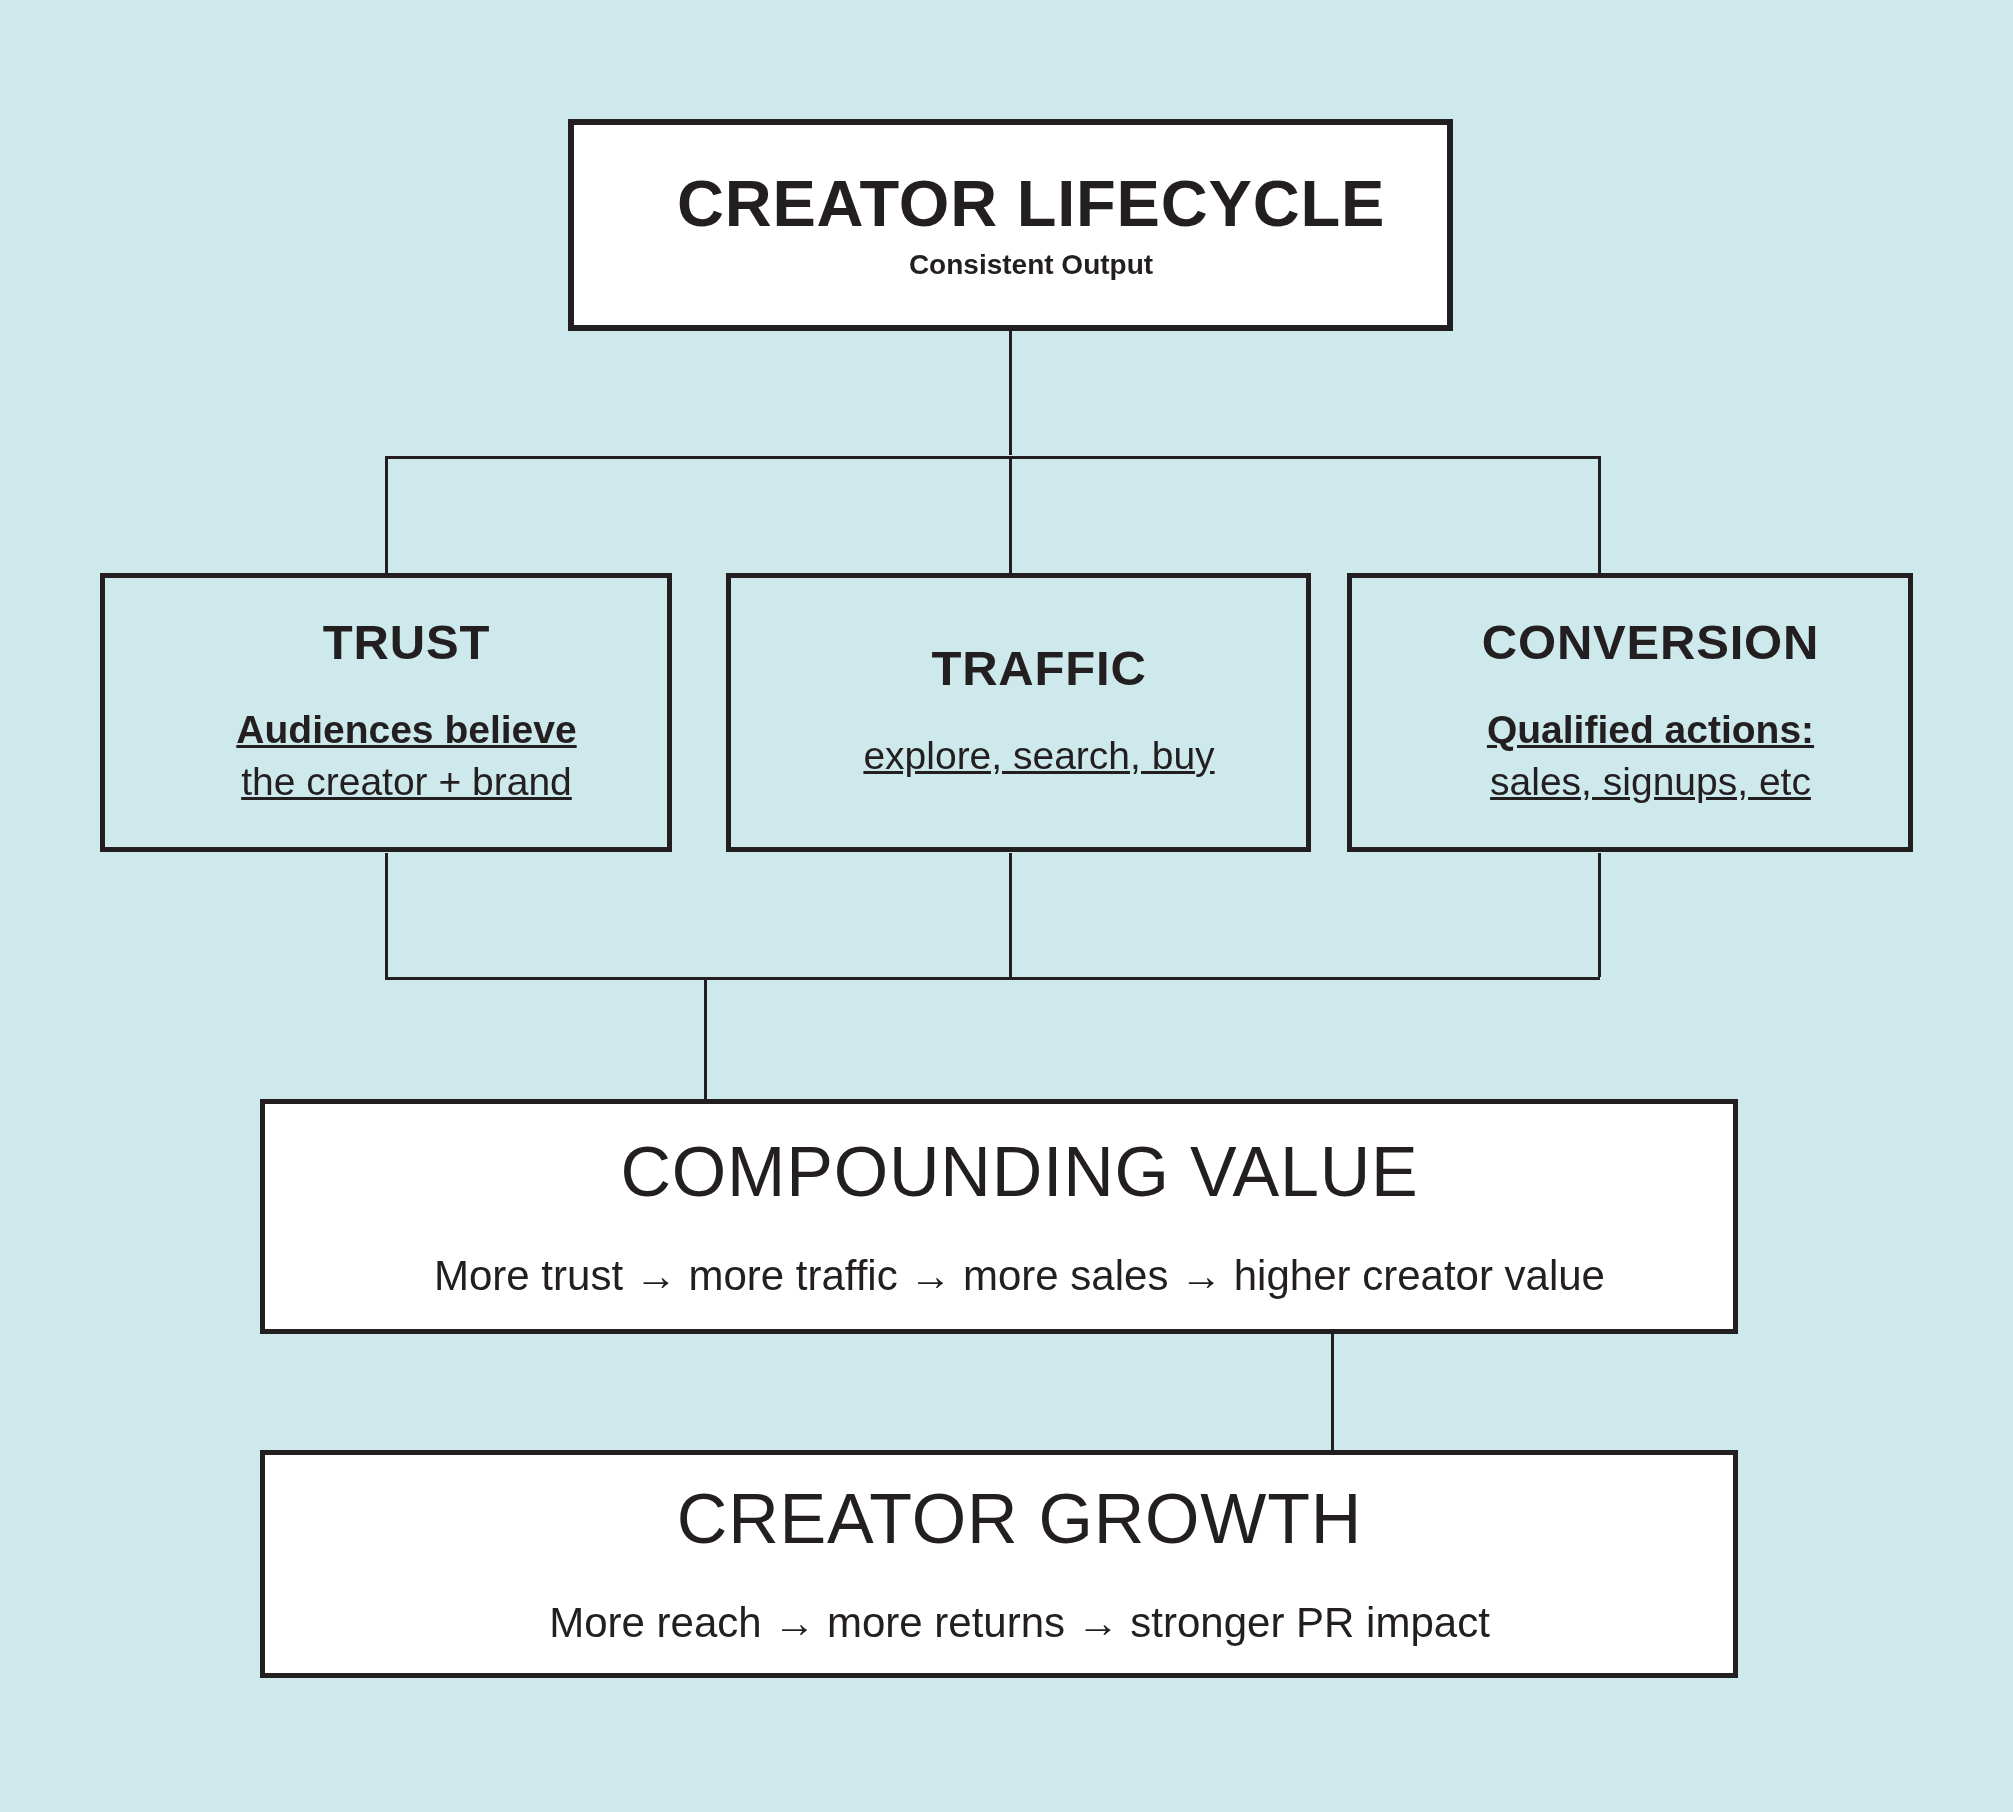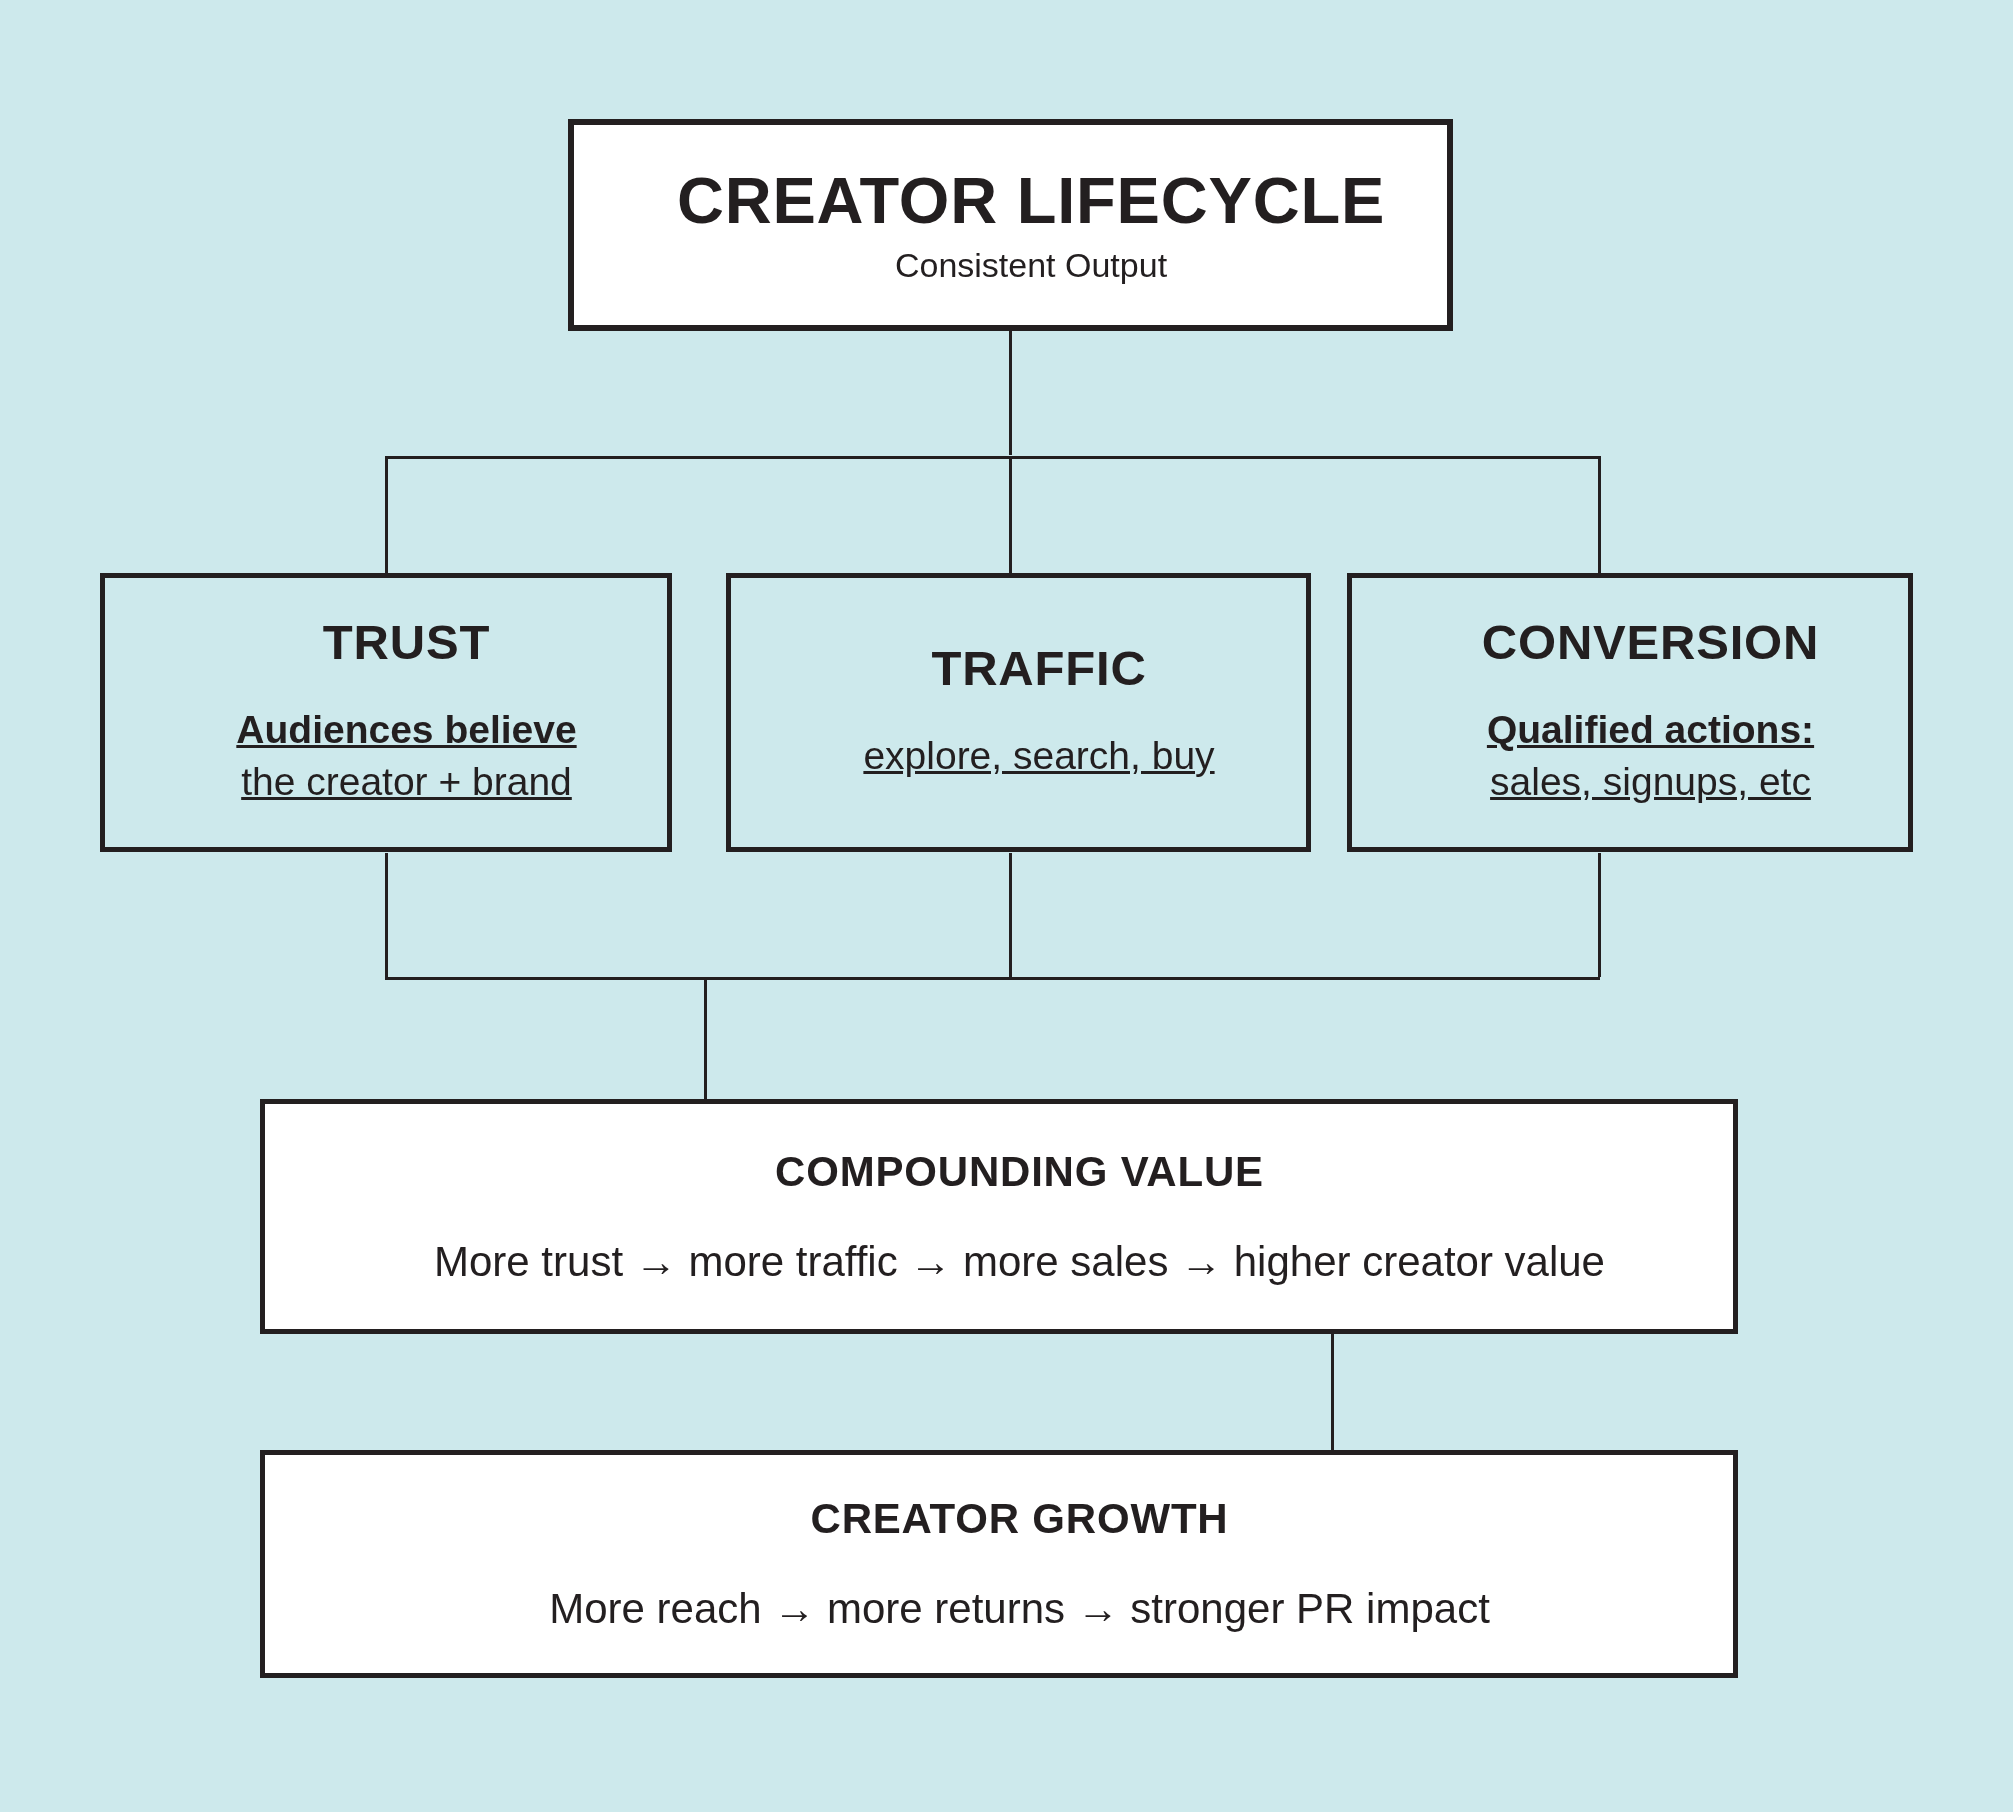--- a/index.html
+++ b/index.html
@@ -18,35 +18,35 @@
     border:5.9px solid #231f20;
     display:flex;flex-direction:column;align-items:center;justify-content:center;
     text-align:center;
     padding-left:41px;
   }
   .fill-white{background:#ffffff;}
   .fill-tint{background:#cde9ec;}
 
   .box-root{left:568px;top:119px;width:885px;height:212px;border-width:6.7px;}
   .root-title{font-size:65px;font-weight:bold;letter-spacing:0.8px;line-height:1;}
-  .root-subtitle{font-size:34px;font-weight:normal;margin-top:15px;line-height:1;}
+  .root-subtitle{font-size:28px;font-weight:bold;margin-top:15px;line-height:1;}
 
   .box-branch{top:573px;height:279px;}
   .box-trust{left:100px;width:572px;}
   .box-traffic{left:726px;width:585px;}
   .box-conversion{left:1347px;width:566px;}
   .branch-title{font-size:49px;font-weight:bold;letter-spacing:0.8px;line-height:1;}
   .branch-body{margin-top:37px;font-size:39px;line-height:1.32;text-decoration:underline;}
   .branch-line1{font-weight:bold;}
   .branch-line2{font-weight:normal;}
 
   .box-wide{left:260px;width:1478px;}
   .box-compounding{top:1099px;height:235px;}
   .box-growth{top:1450px;height:228px;}
-  .wide-title{font-size:42px;font-weight:bold;letter-spacing:0.8px;line-height:1;text-align:right;}
+  .wide-title{font-size:70px;font-weight:normal;letter-spacing:0.8px;line-height:1;text-align:right;}
   .wide-body{margin-top:48px;font-size:42px;font-weight:normal;line-height:1;}
 
   .line{position:absolute;background:#231f20;}
   .ln-root-drop{left:1009px;top:331px;width:2.5px;height:124px;}
   .ln-bus1{left:385px;top:456px;width:1215px;height:2.5px;}
   .ln-trust-top{left:385px;top:456px;width:2.5px;height:117px;}
   .ln-traffic-top{left:1009px;top:456px;width:2.5px;height:117px;}
   .ln-conversion-top{left:1598px;top:456px;width:2.5px;height:117px;}
   .ln-trust-bottom{left:385px;top:853px;width:2.5px;height:124px;}
   .ln-traffic-bottom{left:1009px;top:853px;width:2.5px;height:124px;}

